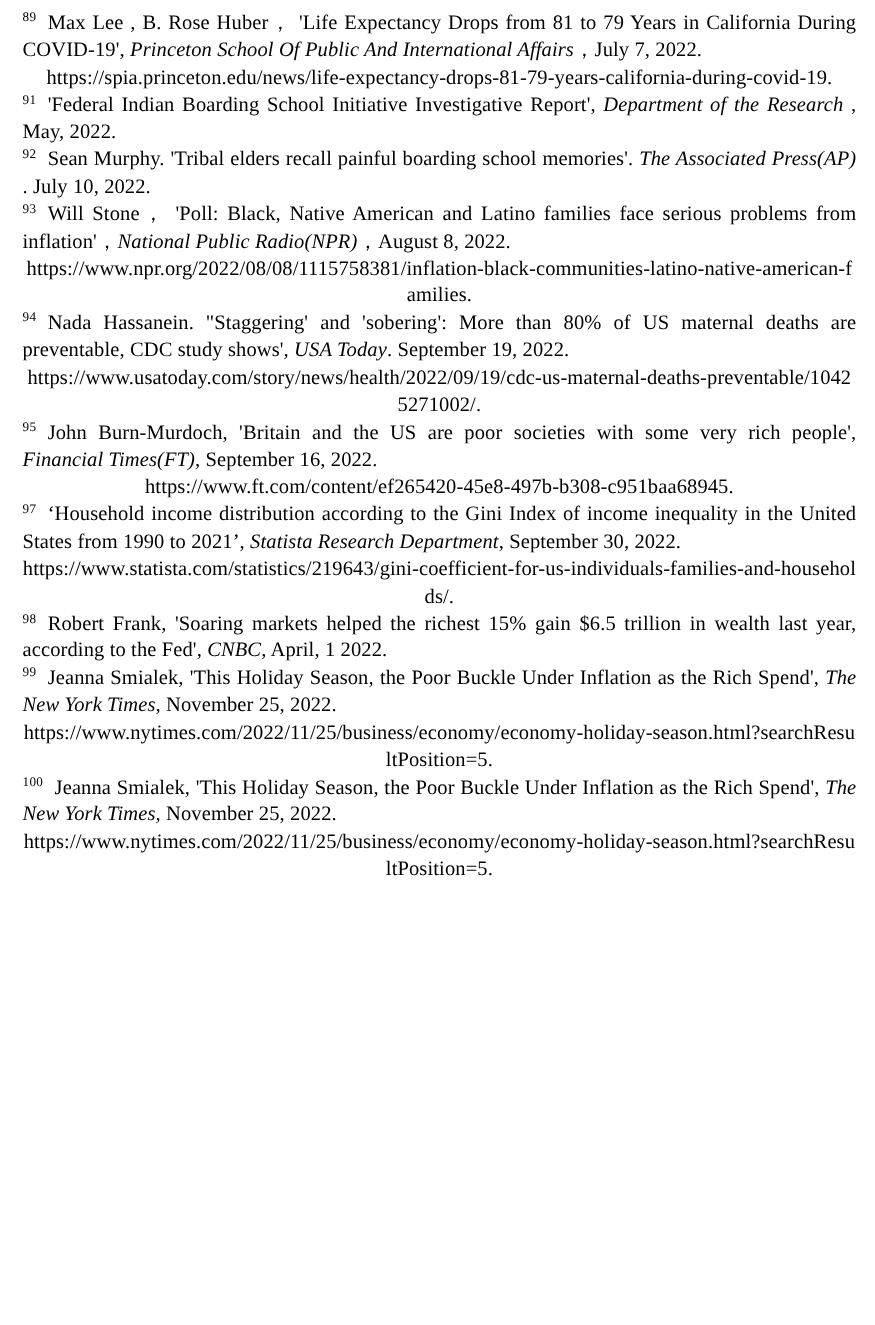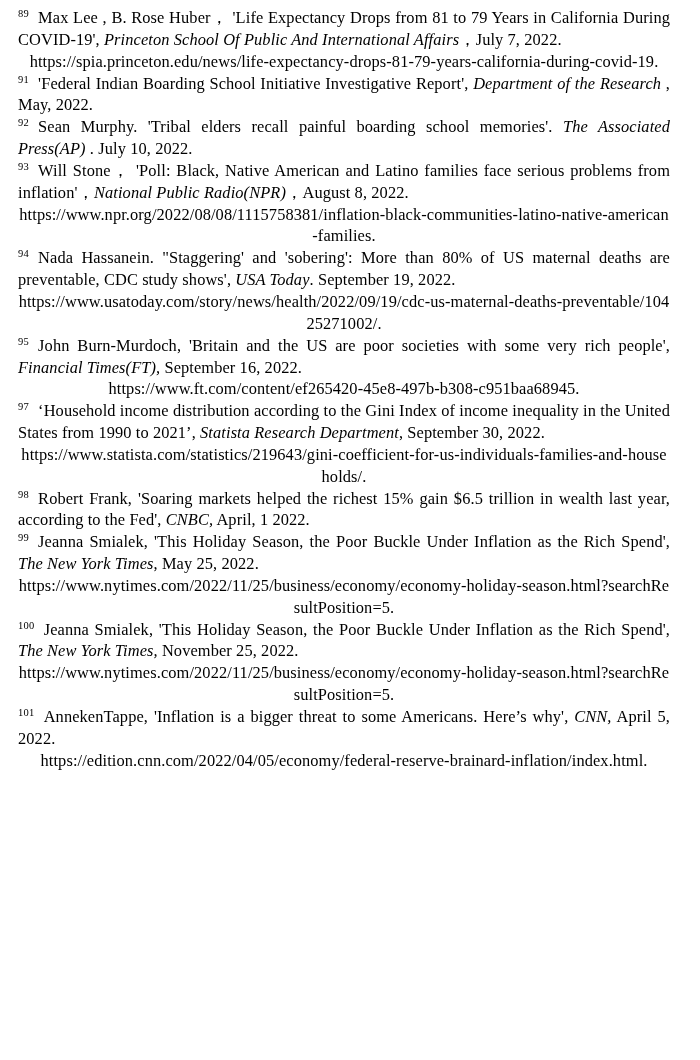--- a/index.html
+++ b/index.html
@@ -11,21 +11,21 @@
     width: 700px;
     height: 1060px;
     overflow: hidden;
     color: #000000;
     font-family: "Liberation Serif", "DejaVu Serif", serif;
   }
   .page {
     box-sizing: border-box;
     width: 700px;
     height: 1060px;
-    padding: 7px 30px 6px 18px;
+    padding: 7px 15px 6px 18px;
     background: #ffffff;
   }
   .footnote {
     margin: 0;
     font-size: 16.4px;
     line-height: 21.85px;
     text-align: justify;
     letter-spacing: 0.1px;
   }
   .fn-num {
@@ -51,17 +51,16 @@
 <div class="page">
   <div>
       <p class="footnote"><sup class="fn-num">89</sup><span class="seg">Max Lee , B. Rose Huber， 'Life Expectancy Drops from 81 to 79 Years in California During COVID-19', </span><span class="seg italic">Princeton School Of Public And International Affairs</span><span class="seg">，July 7, 2022.</span><span class="url">https://spia.princeton.edu/news/life-expectancy-drops-81-79-years-california-during-covid-19.</span></p>
       <p class="footnote"><sup class="fn-num">91</sup><span class="seg">'Federal Indian Boarding School Initiative Investigative Report', </span><span class="seg italic">Department of the Research</span><span class="seg"> , May, 2022.</span></p>
       <p class="footnote"><sup class="fn-num">92</sup><span class="seg">Sean Murphy. 'Tribal elders recall painful boarding school memories'. </span><span class="seg italic">The Associated Press(AP)</span><span class="seg"> . July 10, 2022.</span></p>
       <p class="footnote"><sup class="fn-num">93</sup><span class="seg">Will Stone， 'Poll: Black, Native American and Latino families face serious problems from inflation'，</span><span class="seg italic">National Public Radio(NPR)</span><span class="seg">，August 8, 2022.</span><span class="url">https://www.npr.org/2022/08/08/1115758381/inflation-black-communities-latino-native-american-families.</span></p>
       <p class="footnote"><sup class="fn-num">94</sup><span class="seg">Nada Hassanein. "Staggering' and 'sobering': More than 80% of US maternal deaths are preventable, CDC study shows', </span><span class="seg italic">USA Today</span><span class="seg">. September 19, 2022.</span><span class="url">https://www.usatoday.com/story/news/health/2022/09/19/cdc-us-maternal-deaths-preventable/10425271002/.</span></p>
       <p class="footnote"><sup class="fn-num">95</sup><span class="seg">John Burn-Murdoch, 'Britain and the US are poor societies with some very rich people', </span><span class="seg italic">Financial Times(FT),</span><span class="seg"> September 16, 2022.</span><span class="url">https://www.ft.com/content/ef265420-45e8-497b-b308-c951baa68945.</span></p>
       <p class="footnote"><sup class="fn-num">97</sup><span class="seg">‘Household income distribution according to the Gini Index of income inequality in the United States from 1990 to 2021’, </span><span class="seg italic">Statista Research Department</span><span class="seg">, September 30, 2022.</span><span class="url">https://www.statista.com/statistics/219643/gini-coefficient-for-us-individuals-families-and-households/.</span></p>
       <p class="footnote"><sup class="fn-num">98</sup><span class="seg">Robert Frank, 'Soaring markets helped the richest 15% gain $6.5 trillion in wealth last year, according to the Fed', </span><span class="seg italic">CNBC,</span><span class="seg"> April, 1 2022.</span></p>
-      <p class="footnote"><sup class="fn-num">99</sup><span class="seg">Jeanna Smialek, 'This Holiday Season, the Poor Buckle Under Inflation as the Rich Spend', </span><span class="seg italic">The New York Times</span><span class="seg">, May 25, 2022.</span><span class="url">https://www.nytimes.com/2022/11/25/business/economy/economy-holiday-season.html?searchResultPosition=5.</span></p>
+      <p class="footnote"><sup class="fn-num">99</sup><span class="seg">Jeanna Smialek, 'This Holiday Season, the Poor Buckle Under Inflation as the Rich Spend', </span><span class="seg italic">The New York Times</span><span class="seg">, November 25, 2022.</span><span class="url">https://www.nytimes.com/2022/11/25/business/economy/economy-holiday-season.html?searchResultPosition=5.</span></p>
       <p class="footnote"><sup class="fn-num">100</sup><span class="seg">Jeanna Smialek, 'This Holiday Season, the Poor Buckle Under Inflation as the Rich Spend', </span><span class="seg italic">The New York Times,</span><span class="seg"> November 25, 2022.</span><span class="url">https://www.nytimes.com/2022/11/25/business/economy/economy-holiday-season.html?searchResultPosition=5.</span></p>
-      <p class="footnote"><sup class="fn-num">101</sup><span class="seg">AnnekenTappe, 'Inflation is a bigger threat to some Americans. Here’s why', </span><span class="seg italic">CNN,</span><span class="seg"> April 5, 2022.</span><span class="url">https://edition.cnn.com/2022/04/05/economy/federal-reserve-brainard-inflation/index.html.</span></p>
     </div>
 </div>
 
 </body></html>

